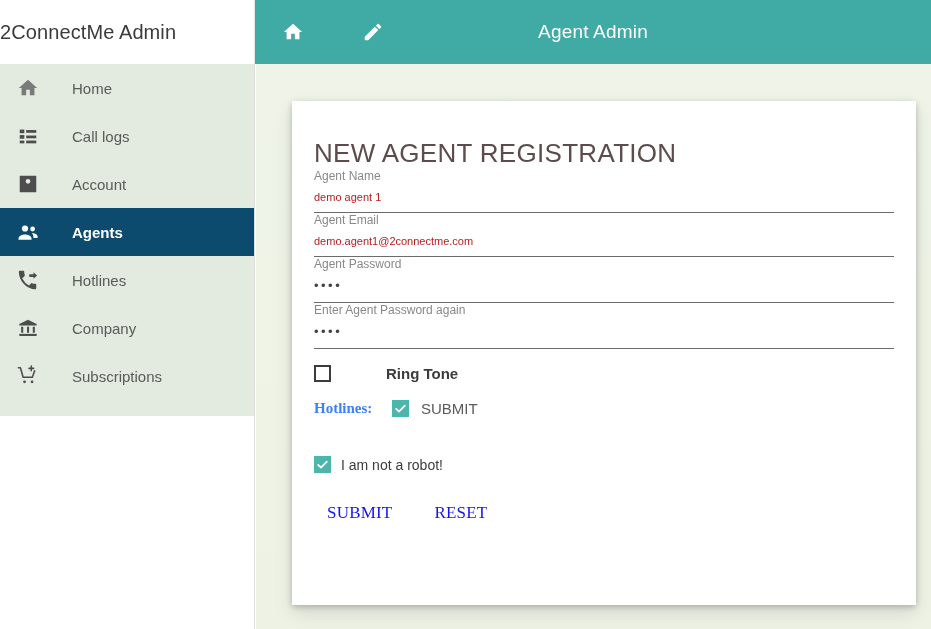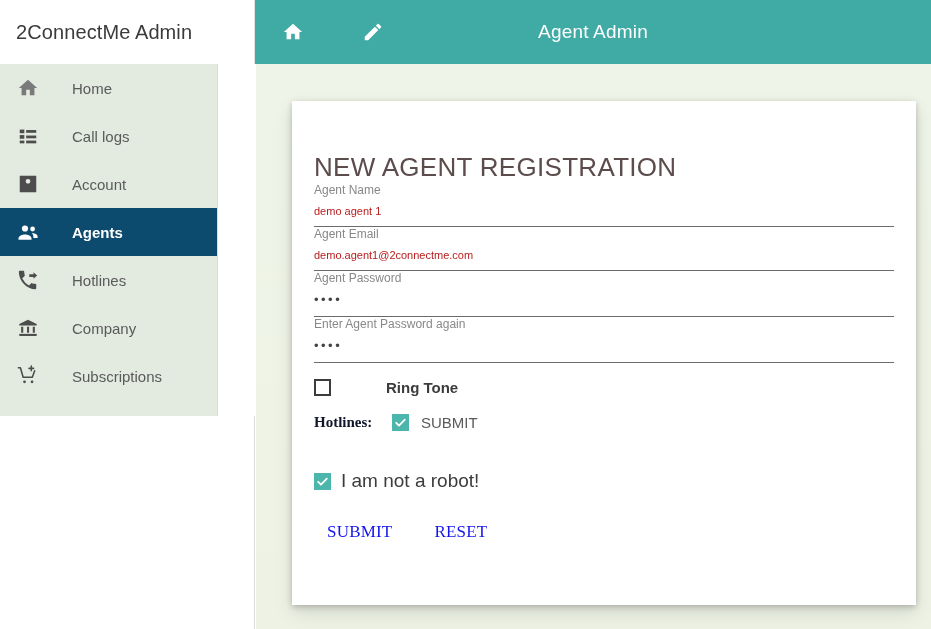--- a/index.html
+++ b/index.html
@@ -29,21 +29,20 @@
     display: flex;
     z-index: 5;
   }
   .brand-block {
     width: 255px;
     height: 64px;
     background: #ffffff;
     display: flex;
     align-items: center;
     box-sizing: border-box;
-    padding-left: 16px;
     border-right: 1px solid #e4e4e4;
   }
   .brand-title {
     font-size: 20px;
     color: #3b3b3b;
     letter-spacing: 0.1px;
   }
   .teal-block {
     flex: 1;
     height: 64px;
@@ -70,21 +69,21 @@
     font-size: 19px;
     color: #ffffff;
     pointer-events: none;
     letter-spacing: 0.2px;
   }
 
   
   .sidebar {
     position: absolute;
     top: 64px; left: 0;
-    width: 218px;
+    width: 255px;
     height: 352px;
     background: #e3ebe0;
     border-right: 1px solid #dcdcdc;
     box-sizing: border-box;
   }
   .sidebar-rest {
     position: absolute;
     top: 416px; left: 0;
     width: 255px;
     height: 213px;
@@ -129,21 +128,21 @@
   }
   .card {
     position: absolute;
     top: 37px;
     left: 36px;
     width: 624px;
     height: 504px;
     background: #ffffff;
     box-shadow: 0 2px 6px rgba(0,0,0,0.22), 0 8px 18px rgba(0,0,0,0.10);
     box-sizing: border-box;
-    padding: 16px 22px;
+    padding: 2px 22px;
   }
   .card-title {
     margin: 0;
     padding-top: 35px;
     font-size: 26px;
     font-weight: normal;
     color: #5c4c4c;
     letter-spacing: 0.3px;
   }
 
@@ -204,35 +203,35 @@
   }
   .hotlines-row {
     display: flex;
     align-items: center;
     margin-top: 18px;
   }
   .hotlines-label {
     font-family: "Liberation Serif", serif;
     font-size: 15px;
     font-weight: bold;
-    color: #0f172a;
+    color: #3b82f6;
     width: 78px;
   }
   .hotline-name {
     font-size: 15px;
     color: #5a5a5a;
     margin-left: 12px;
   }
   .robot-row {
     display: flex;
     align-items: center;
     margin-top: 39px;
   }
   .robot-label {
-    font-size: 19px;
+    font-size: 14px;
     color: #3c3c3c;
     margin-left: 10px;
   }
 
   .actions {
     margin-top: 30px;
     padding-left: 13px;
     display: flex;
     align-items: center;
   }

